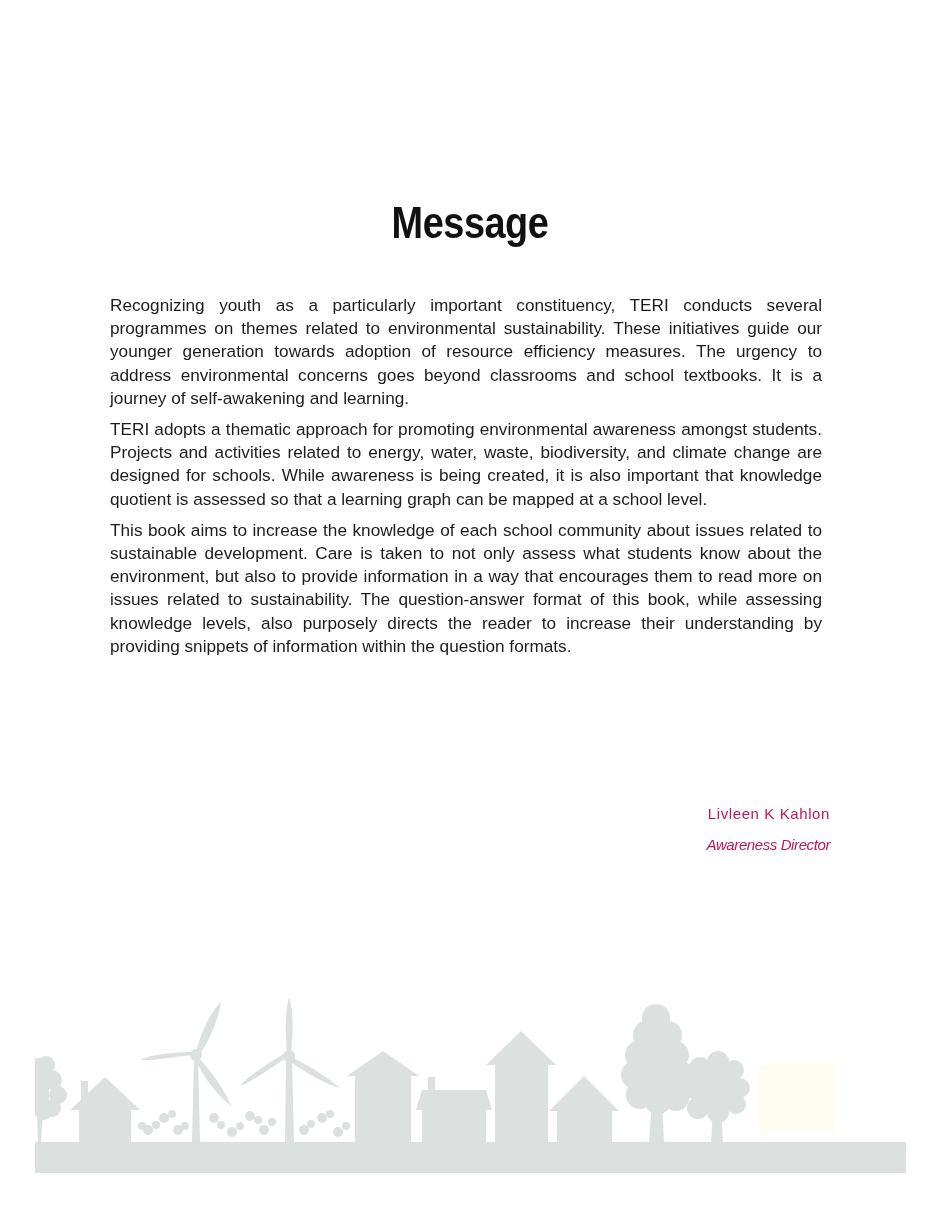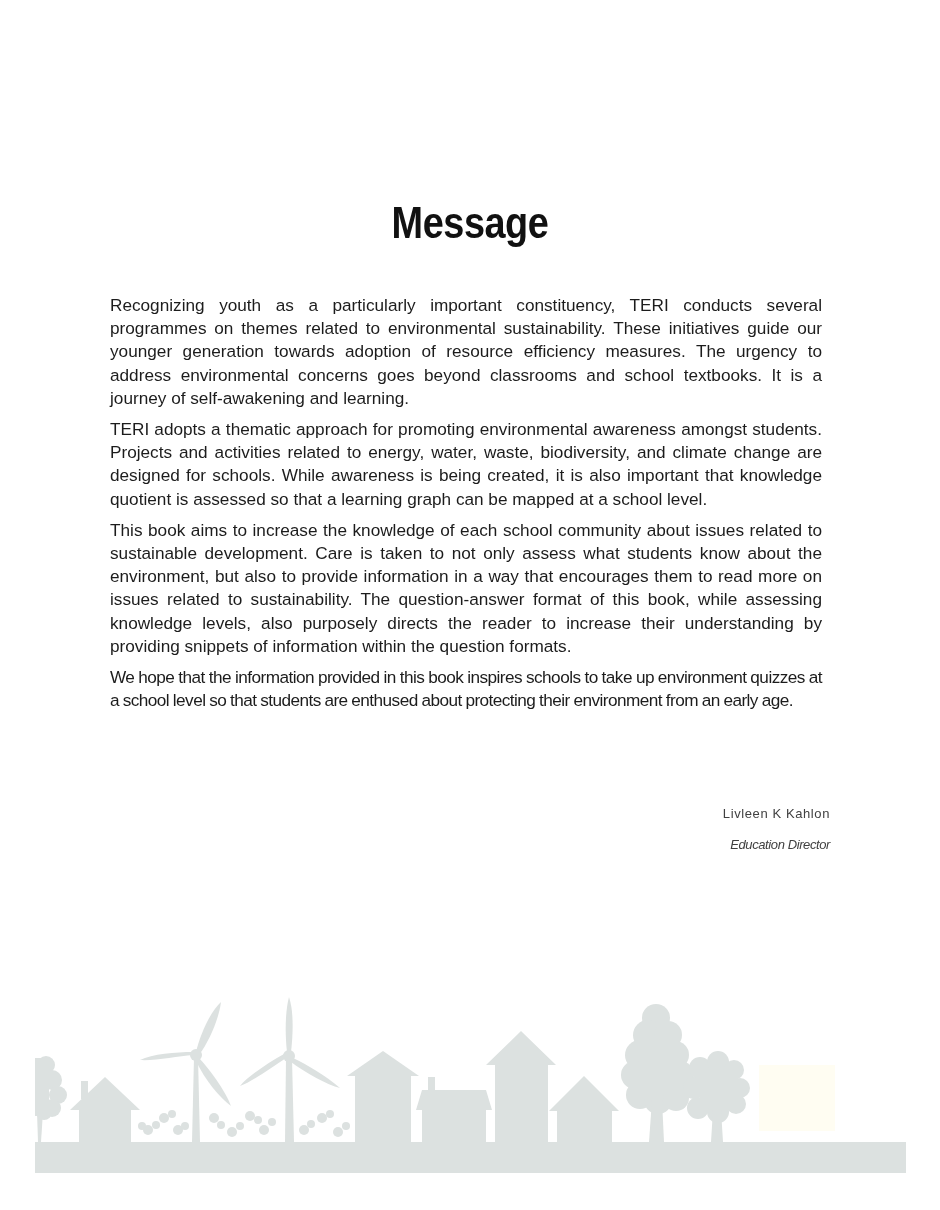--- a/index.html
+++ b/index.html
@@ -47,23 +47,23 @@
       letter-spacing: -0.55px;
       word-spacing: -0.5px;
     }
     .signature {
       position: absolute;
       top: 798px;
       right: 110px;
       text-align: right;
     }
     .signature div {
-      font-size: 13px;
+      font-size: 15px;
       line-height: 31px;
-      color: #404040;
+      color: #be185d;
     }
     .sig-name {
       letter-spacing: 0.6px;
     }
     .sig-role, .sig-dept {
       font-style: italic;
       letter-spacing: -0.4px;
     }
     .footer-art {
       position: absolute;
@@ -75,26 +75,25 @@
   </style>
 </head>
 <body>
 
 <h1 class="page-title">Message</h1>
 
 <div class="body-text">
   <p>Recognizing youth as a particularly important constituency, TERI conducts several programmes on themes related to environmental sustainability. These initiatives guide our younger generation towards adoption of resource efficiency measures. The urgency to address environmental concerns goes beyond classrooms and school textbooks. It is a journey of self-awakening and learning.</p>
   <p>TERI adopts a thematic approach for promoting environmental awareness amongst students. Projects and activities related to energy, water, waste, biodiversity, and climate change are designed for schools. While awareness is being created, it is also important that knowledge quotient is assessed so that a learning graph can be mapped at a school level.</p>
   <p>This book aims to increase the knowledge of each school community about issues related to sustainable development. Care is taken to not only assess what students know about the environment, but also to provide information in a way that encourages them to read more on issues related to sustainability. The question-answer format of this book, while assessing knowledge levels, also purposely directs the reader to increase their understanding by providing snippets of information within the question formats.</p>
-  <p class="condensed">We hope that the information provided in this book inspires schools to take up environment quizzes at a school level so that students are enthused about protecting their environment from an early age.</p>
 </div>
 
 <div class="signature">
   <div class="sig-name">Livleen K Kahlon</div>
-  <div class="sig-role">Education Director</div>
+  <div class="sig-role">Awareness Director</div>
 </div>
 
 <svg class="footer-art" viewBox="0 990 940 200" xmlns="http://www.w3.org/2000/svg">
   <g fill="#dce1e0">
 
     <rect x="35" y="1142" width="871" height="31"></rect>
 
     <g>
       <circle cx="46" cy="1065" r="9"></circle>
       <circle cx="52" cy="1080" r="10"></circle>

